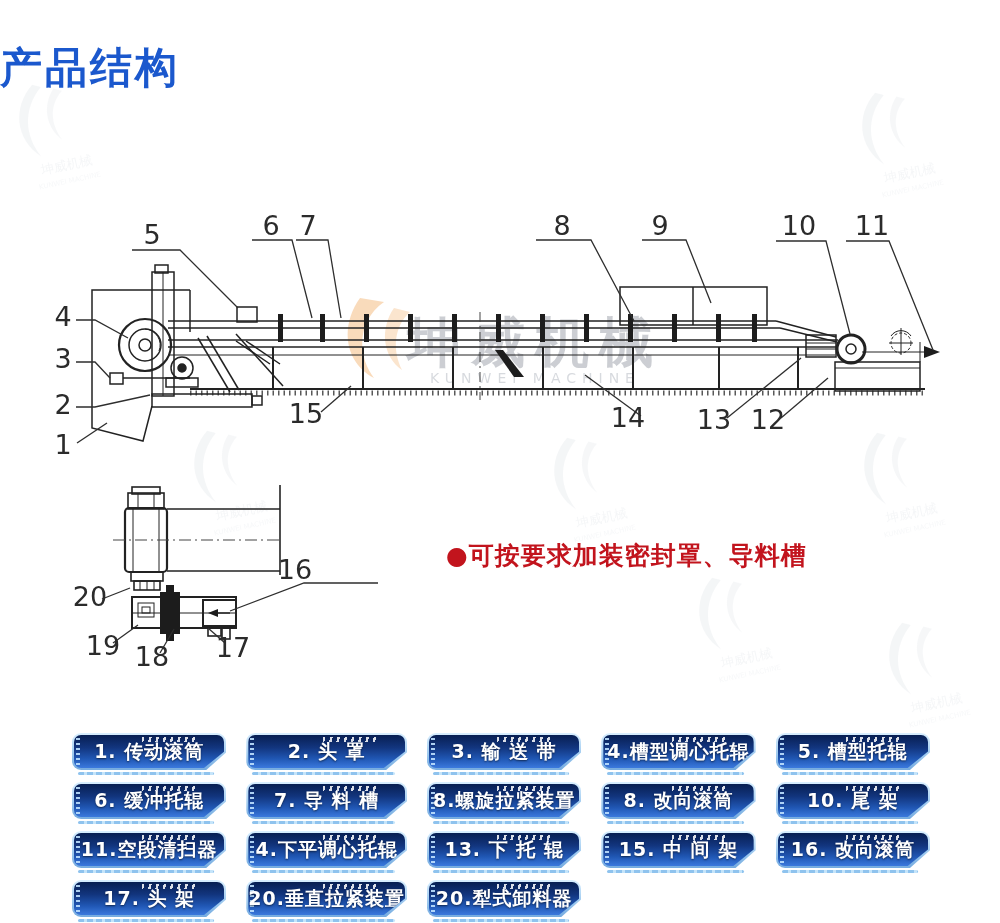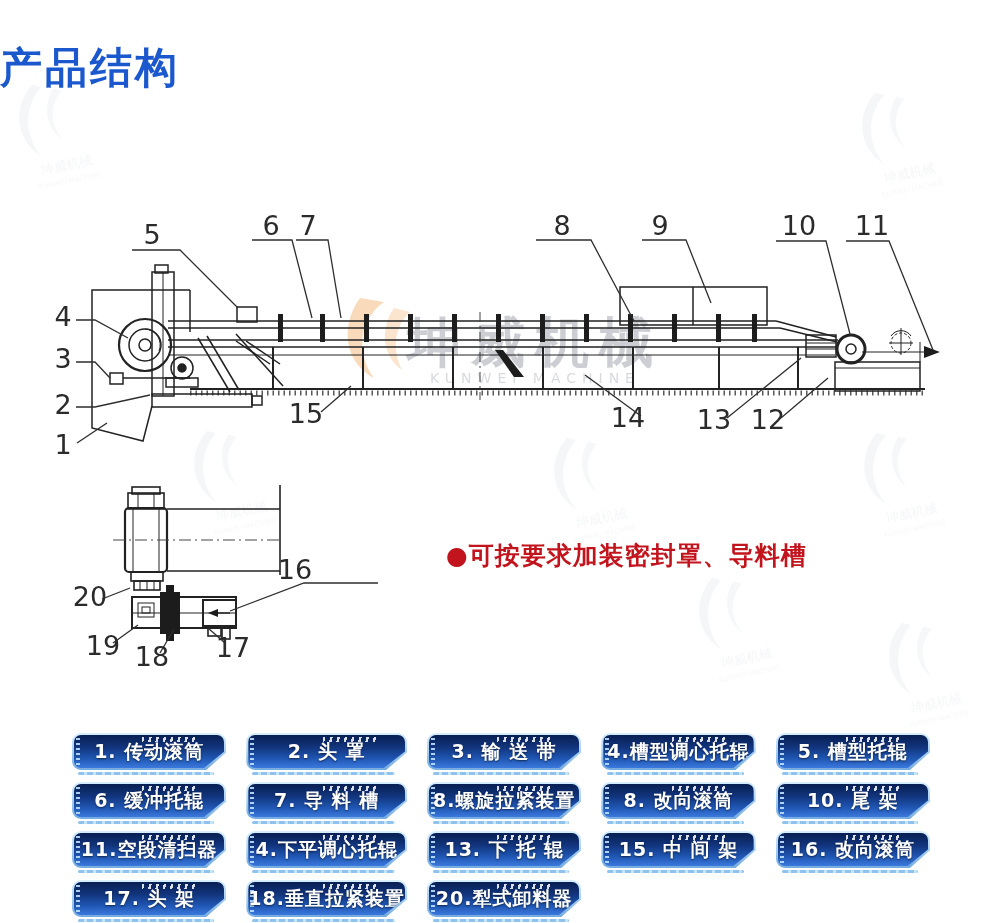--- a/index.html
+++ b/index.html
@@ -404,21 +404,21 @@
     <div class="pbtn-wrap">
         <div class="pbtn">
           <div class="pbtn-in">
             <span class="pbtn-label">17. 头 架</span>
           </div>
         </div>
       </div>
     <div class="pbtn-wrap">
         <div class="pbtn">
           <div class="pbtn-in">
-            <span class="pbtn-label">18.垂直拉紧装置</span>
+            <span class="pbtn-label">20.垂直拉紧装置</span>
           </div>
         </div>
       </div>
     <div class="pbtn-wrap">
         <div class="pbtn">
           <div class="pbtn-in">
             <span class="pbtn-label">20.犁式卸料器</span>
           </div>
         </div>
       </div>

